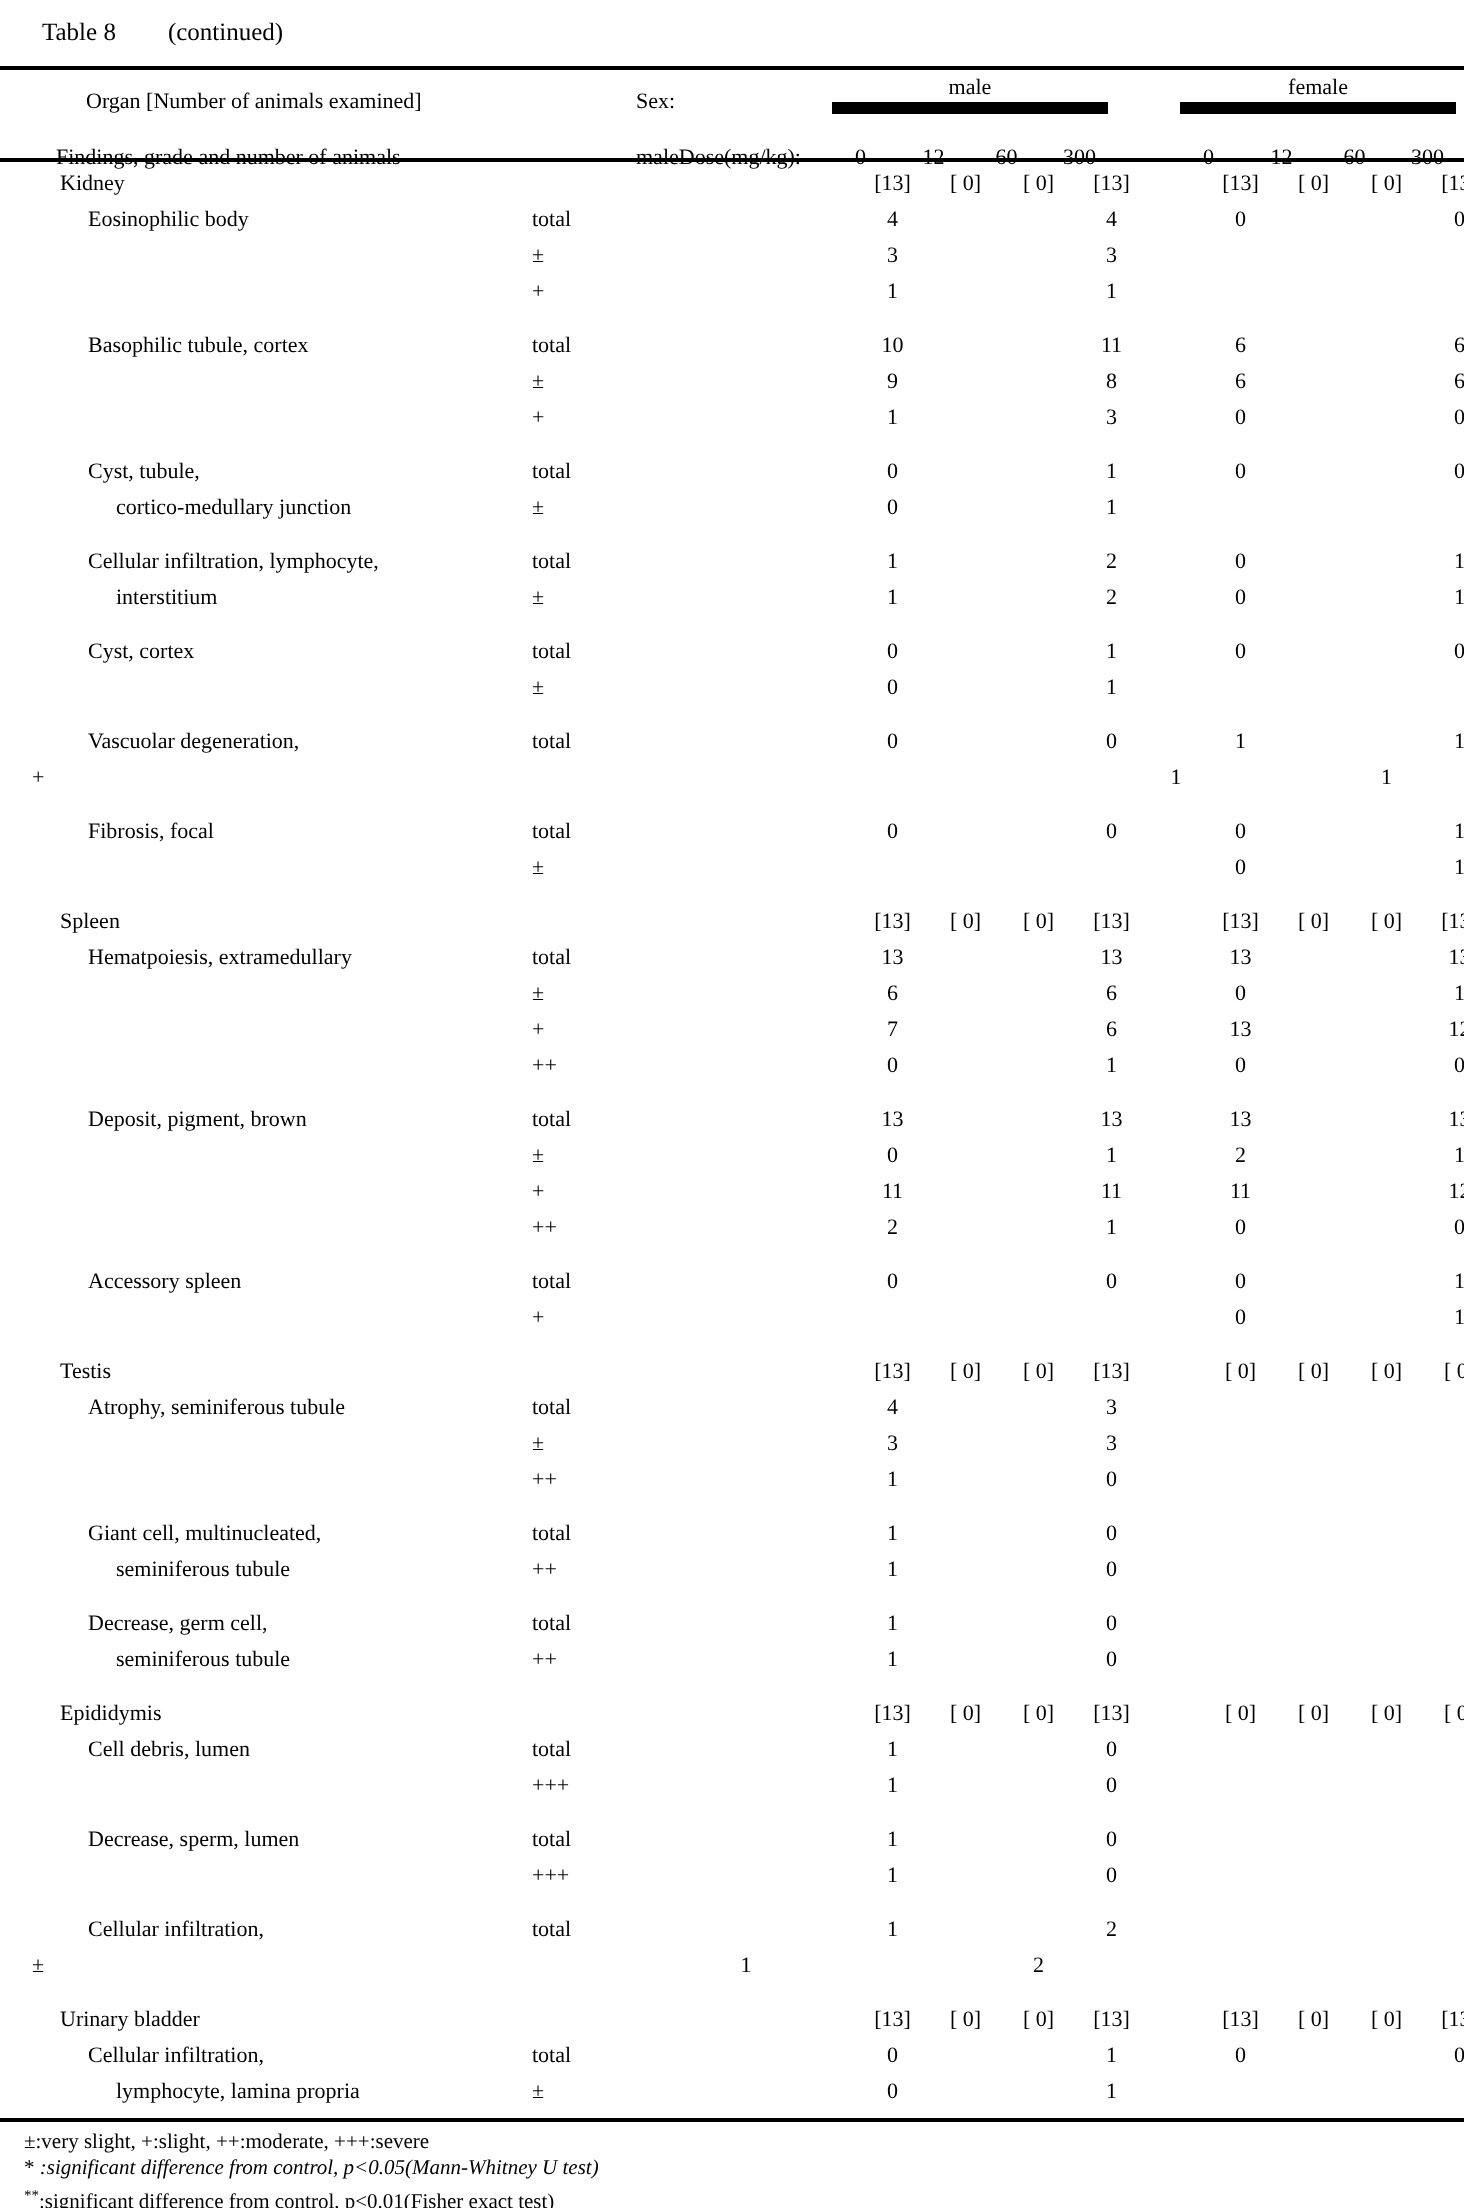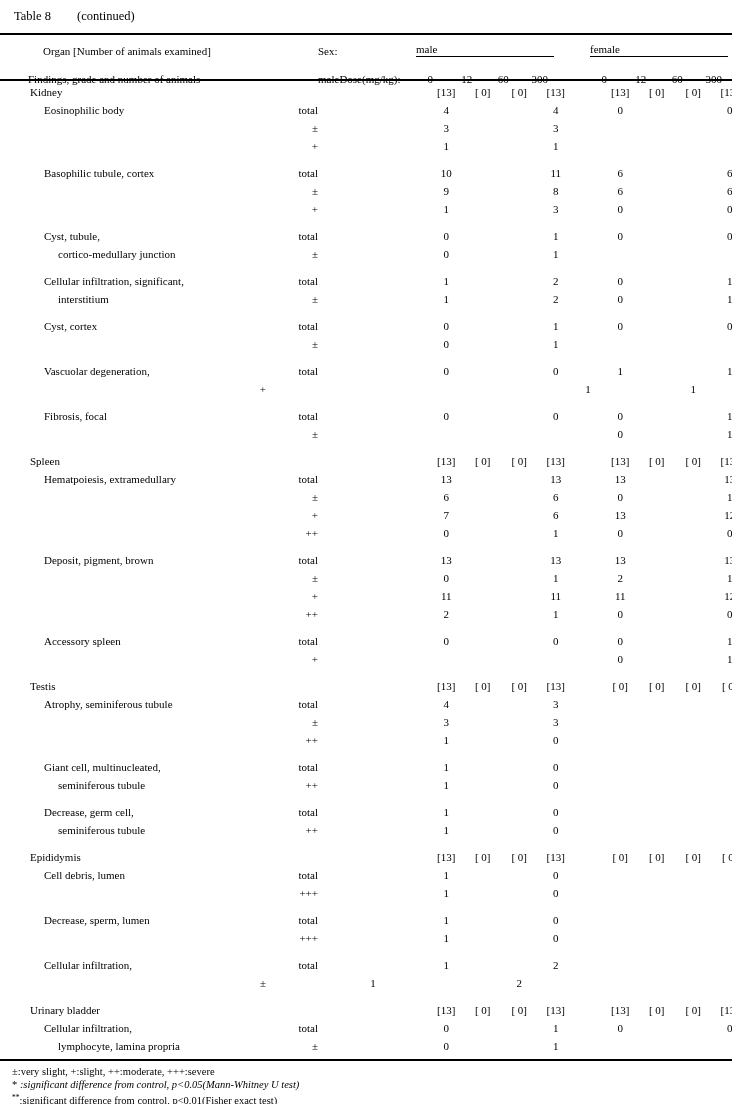--- a/index.html
+++ b/index.html
@@ -6,51 +6,51 @@
   body{
     width:732px;height:1104px;background:#ffffff;color:#000000;
     font-family:"Liberation Serif","DejaVu Serif",serif;
     font-size:11px;
     -webkit-font-smoothing:antialiased;
   }
   .page{width:732px;height:1104px;box-sizing:border-box;overflow:hidden;}
 
   
   .title{height:33px;box-sizing:border-box;display:flex;align-items:center;
-         padding-left:14px;font-size:12.5px;}
+         font-size:12.5px;margin-left:21px;}
   .title .cont{margin-left:26px;}
 
   
   .row,.hrow2{
     display:grid;
     grid-template-columns:250px 52px 110px repeat(4,36.5px) 28px repeat(4,36.5px);
   }
   .hrow1{
     display:grid;
     grid-template-columns:250px 52px 110px 146px 28px 146px;
   }
 
   
   .thead{border-top:2px solid #000;border-bottom:2px solid #000;box-sizing:border-box;
          padding-top:3px;padding-bottom:3px;}
   .hrow1{height:19px;align-items:end;}
   .hrow2{height:19px;align-items:end;}
-  .c-sexgroup{text-align:left;border-bottom:1px solid #000000;margin:0 4px;padding-bottom:1px;}
+  .c-sexgroup{text-align:center;border-bottom:6px solid #000000;margin:0 4px;padding-bottom:1px;}
   .c-doselabel{padding-left:16px;white-space:nowrap;}
   .c-hlabel1{padding-left:14px;white-space:nowrap;margin-left:29px;}
   .c-hlabel2{padding-left:28px;white-space:nowrap;margin-top:16px;}
 
   
   .tbody{border-bottom:2px solid #000;box-sizing:border-box;padding:2px 0 4px 16px;}
   .row{height:18px;line-height:18px;}
   .c-label{white-space:nowrap;overflow:hidden;}
   .c-label.organ{padding-left:14px;}
   .c-label.finding{padding-left:28px;}
   .c-label.cont{padding-left:42px;}
-  .c-grade{text-align:right;}
+  .c-grade{text-align:left;}
   .c-dose{}
   .c-v{text-align:center;white-space:pre;}
   .c-gap{}
   .group + .group{margin-top:9px;}
   .section{margin-top:9px;}
   .section:first-child{margin-top:0;}
 
   
   .tfoot{padding:4px 0 0 12px;font-size:10.5px;}
   .fnote{line-height:13px;white-space:nowrap;}
@@ -221,21 +221,21 @@
             <div class="c-v">1</div>
             <div class="c-gap"></div>
             <div class="c-v"></div>
             <div class="c-v"></div>
             <div class="c-v"></div>
             <div class="c-v"></div>
           </div>
         </div>
         <div class="group">
           <div class="row">
-            <div class="c-label finding">Cellular infiltration, significant,</div>
+            <div class="c-label finding">Cellular infiltration, lymphocyte,</div>
             <div class="c-grade">total</div>
             <div class="c-dose"></div>
             <div class="c-v">1</div>
             <div class="c-v"></div>
             <div class="c-v"></div>
             <div class="c-v">2</div>
             <div class="c-gap"></div>
             <div class="c-v">0</div>
             <div class="c-v"></div>
             <div class="c-v"></div>

